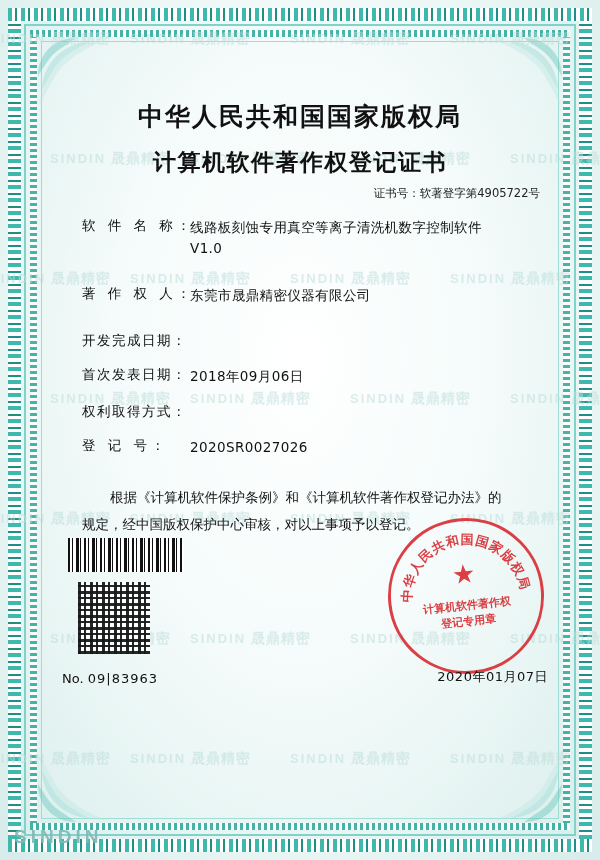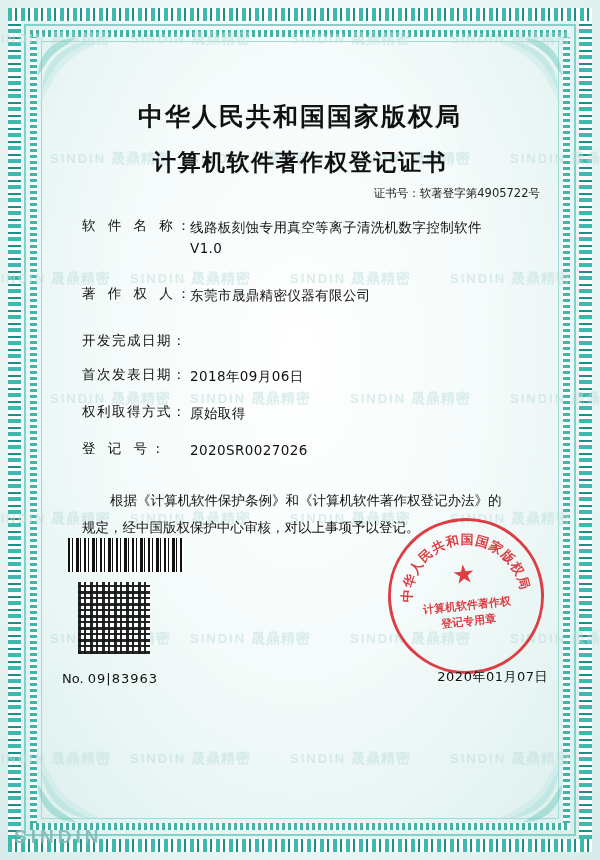--- a/index.html
+++ b/index.html
@@ -370,21 +370,20 @@
         <div class="lbl tight">开发完成日期：</div>
       </div>
 
       <div class="field">
         <div class="lbl tight">首次发表日期：</div>
         <div class="val">2018年09月06日</div>
       </div>
 
       <div class="field">
         <div class="lbl tight">权利取得方式：</div>
-        <div class="val">原始取得</div>
       </div>
 
 
       <div class="field">
         <div class="lbl">登 记 号：</div>
         <div class="val">2020SR0027026</div>
       </div>
 
     </div>
 

